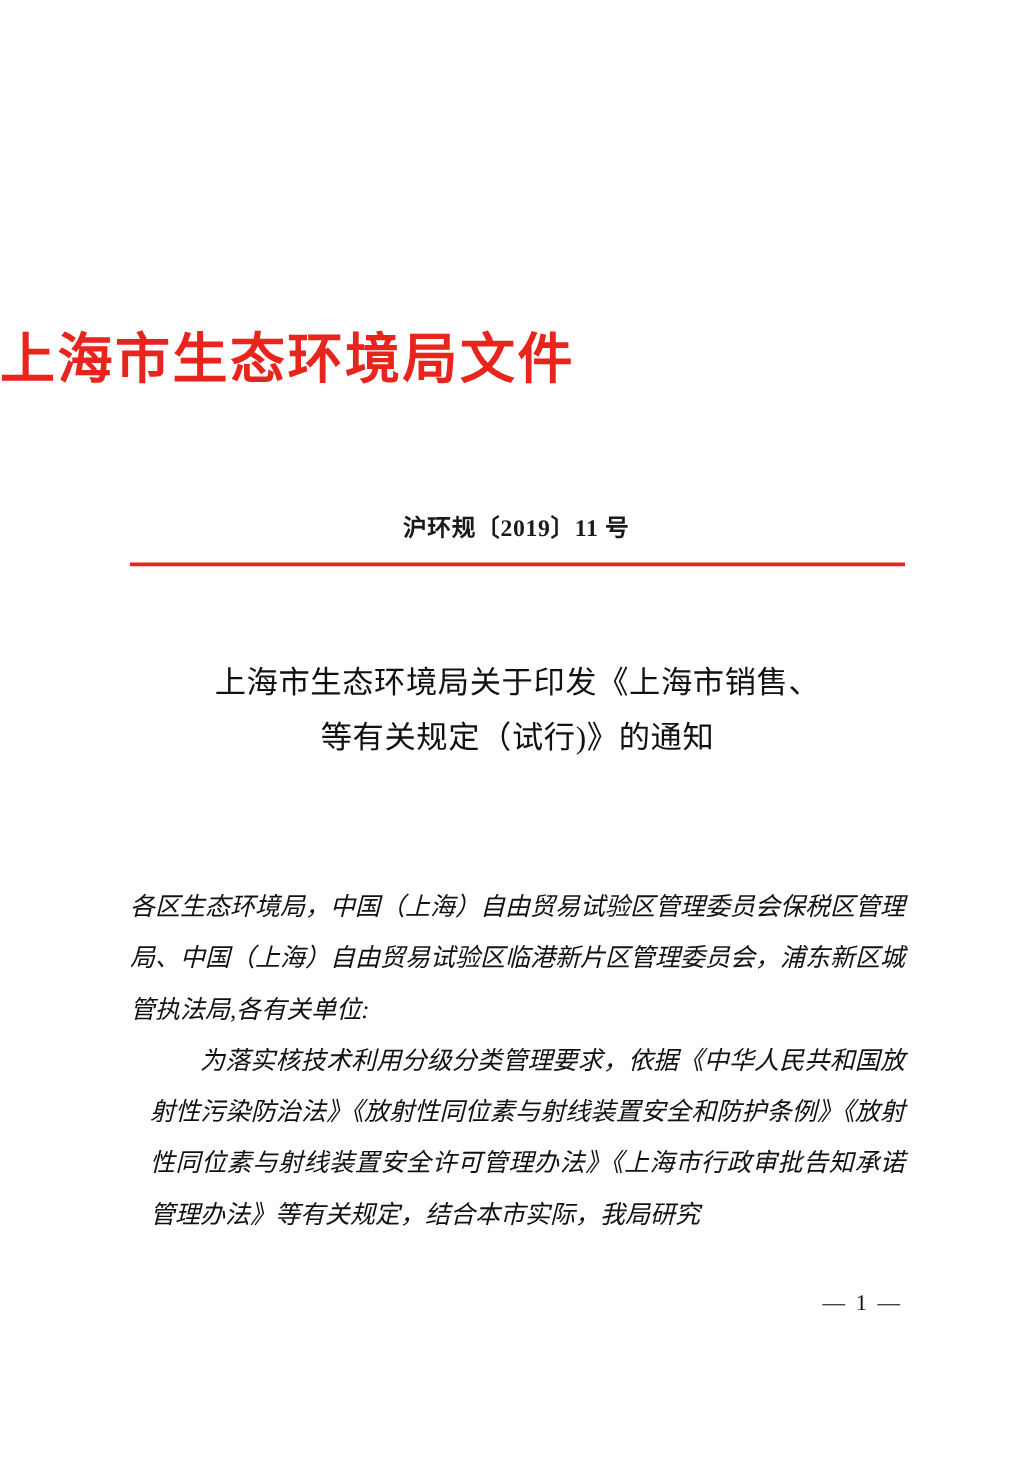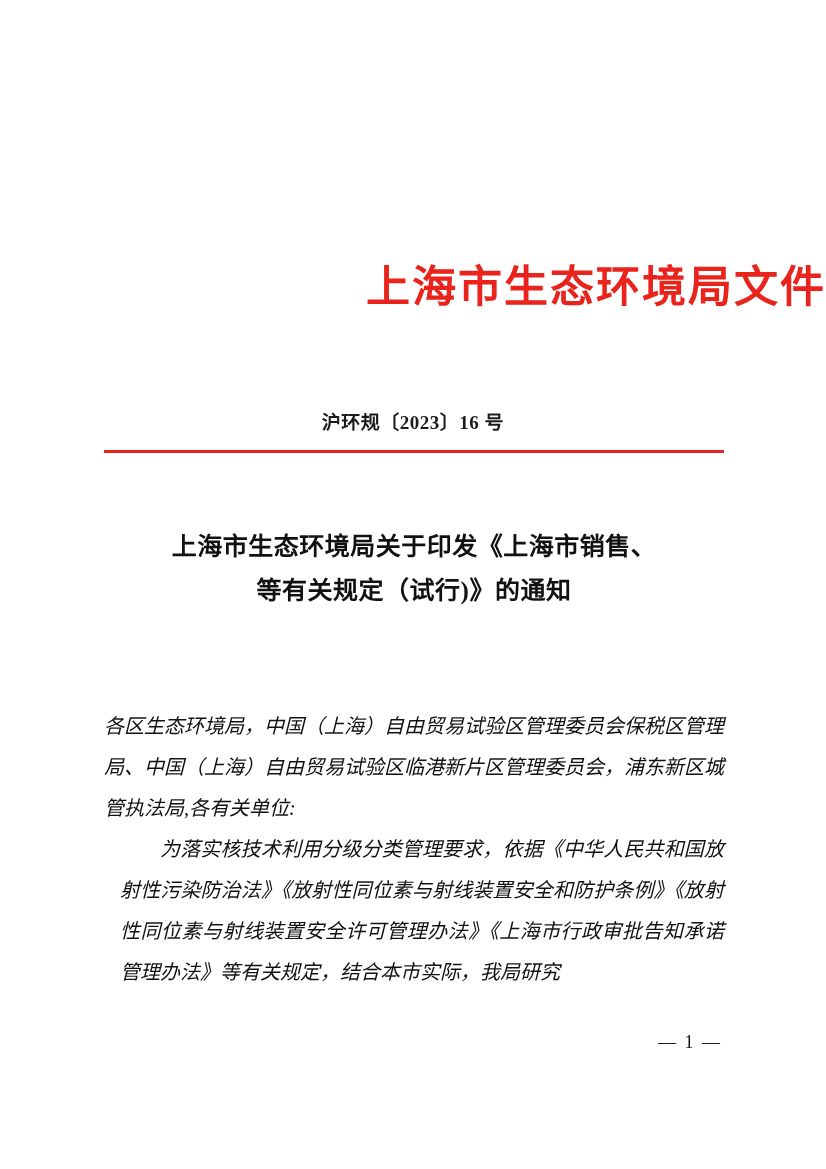--- a/index.html
+++ b/index.html
@@ -23,21 +23,21 @@
     width: 826px;
     height: 1169px;
   }
 
   
   .masthead {
     position: absolute;
     left: 0;
     top: 262px;
     width: 826px;
-    text-align: right;
+    text-align: left;
   }
   .masthead-title {
     font-family: "Liberation Serif", "DejaVu Serif", serif;
     font-weight: bold;
     font-size: 44px;
     letter-spacing: 2px;
     color: #e8241c;
     line-height: 1.2;
     white-space: nowrap;
   }
@@ -66,21 +66,21 @@
   }
 
   
   .doc-title {
     position: absolute;
     left: 104px;
     top: 525px;
     width: 620px;
     text-align: center;
     font-size: 25px;
-    font-weight: bold;
+    font-weight: normal;
     line-height: 44px;
     letter-spacing: 0.5px;
     color: #111111;
   }
   .doc-title .line {
     display: block;
     white-space: nowrap;
   }
 
   
@@ -116,21 +116,21 @@
 </style>
 </head>
 <body>
 
 <div class="page">
 
   <div class="masthead">
     <div class="masthead-title">上海市生态环境局文件</div>
   </div>
 
-  <div class="docnum">沪环规〔2023〕16 号</div>
+  <div class="docnum">沪环规〔2019〕11 号</div>
 
   <div class="red-rule"></div>
 
   <div class="doc-title">
     <span class="line">上海市生态环境局关于印发《上海市销售、</span>
     <span class="line">等有关规定（试行)》的通知</span>
   </div>
 
   <div class="body-text">
     <p>各区生态环境局，中国（上海）自由贸易试验区管理委员会保税区管理局、中国（上海）自由贸易试验区临港新片区管理委员会，浦东新区城管执法局,各有关单位:</p>

